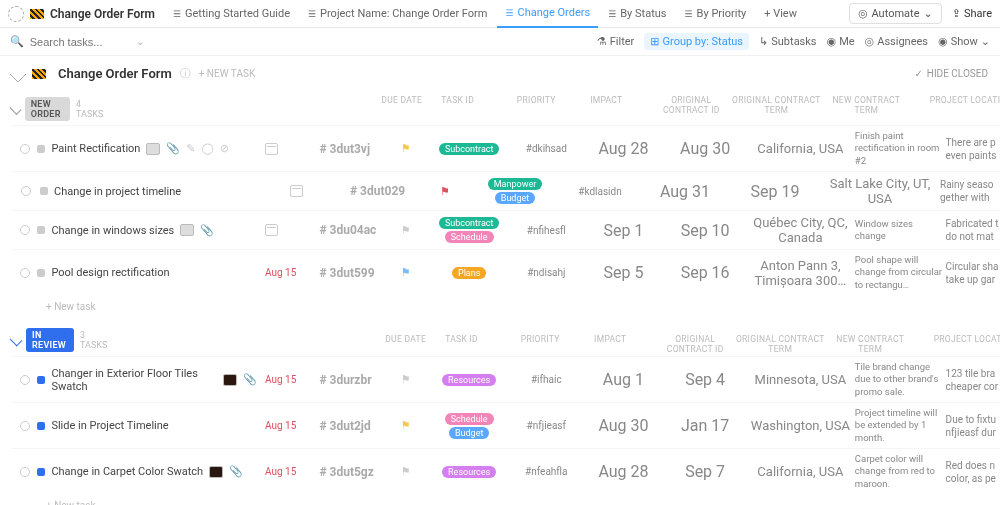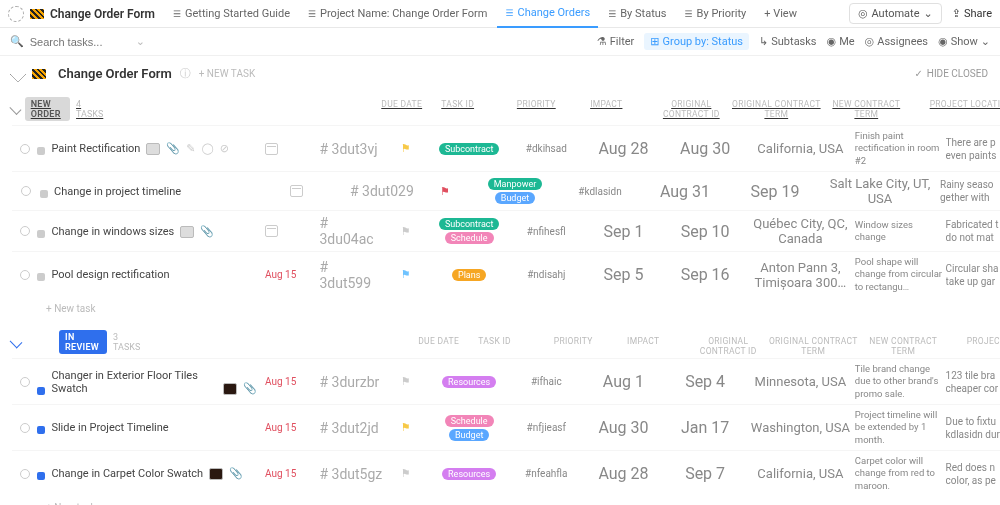--- a/index.html
+++ b/index.html
@@ -26,29 +26,29 @@
 .hide-closed { margin-left: auto; color: #999; font-size: 10px; display: flex; align-items: center; gap: 4px; }
 .group { margin: 6px 0 4px 12px; }
 .group-head { display: flex; align-items: center; gap: 6px; padding: 4px 0; }
 .chev-sm { width: 10px; height: 10px; border: 1.5px solid currentColor; border-top: none; border-right: none; transform: rotate(-45deg); }
 .status-pill { padding: 2px 6px; font-size: 9px; font-weight: 600; border-radius: 3px; letter-spacing: .3px; }
 .task-count { color: #bbb; font-size: 9px; }
 .col-head { display: flex; padding: 2px 0; color: #bbb; font-size: 8.5px; letter-spacing: .3px; }
 .row { display: flex; align-items: center; min-height: 30px; border-top: 1px solid #f5f5f5; padding: 4px 0; }
 .c-check { width: 28px; display: flex; justify-content: center; }
 .chk { width: 10px; height: 10px; border: 1px solid #ccc; border-radius: 50%; }
-.c-name { width: 250px; display: flex; align-items: flex-end; gap: 6px; padding-right: 8px; }
+.c-name { width: 250px; display: flex; align-items: center; gap: 6px; padding-right: 8px; }
 .sq { width: 8px; height: 8px; border-radius: 2px; flex-shrink: 0; }
 .task-name { color: #444; }
 .thumb { width: 14px; height: 12px; background: #ddd; border: 1px solid #bbb; border-radius: 2px; flex-shrink: 0; }
 .clip { color: #bbb; font-size: 11px; }
 .mini-ic { color: #ccc; font-size: 11px; }
 .c-due { width: 60px; color: #888; font-size: 10px; }
 .c-due.red { color: #e04f5f; }
-.c-taskid { width: 70px; color: #aaa; font-size: 14px; }
+.c-taskid { width: 70px; color: #aaa; font-size: 12px; font-weight: bold; }
 .c-pri { width: 50px; text-align: center; }
 .flag { font-size: 11px; }
 .c-impact { width: 90px; display: flex; flex-direction: column; gap: 2px; align-items: center; }
 .tag { padding: 1px 6px; border-radius: 8px; font-size: 9px; color: #fff; }
 .c-oc { width: 80px; text-align: center; color: #888; font-size: 10px; }
 .c-term { width: 90px; text-align: center; color: #888; font-size: 16px; }
 .c-loc { width: 120px; text-align: center; color: #888; font-size: 13px; }
 .c-desc { width: 100px; color: #888; font-size: 9.5px; line-height: 1.3; }
 .c-reason { width: 60px; color: #888; font-size: 10px; line-height: 1.3; overflow: hidden; }
 .newtask-row { padding: 6px 0 6px 34px; color: #bbb; font-size: 10px; cursor: pointer; }
@@ -138,21 +138,21 @@
   <span style="color:#ccc">ⓘ</span>
   <span class="newtask-link">+ NEW TASK</span>
   <div class="hide-closed">
       <span>✓</span>
       <span>HIDE CLOSED</span>
     </div>
 </div>
 
 <div id="groups-ct">
     <div class="group">
-      <div style="display: flex; align-items: center; text-decoration: underline;">
+      <div style="display: flex; align-items: flex-start;">
         <div class="group-head" style="width: 260px;">
           <div class="chev-sm" style="color: rgb(153, 153, 153);"></div>
           <div class="status-pill" style="background: rgb(217, 217, 217); color: rgb(85, 85, 85);">NEW ORDER</div>
           <div class="task-count">4 TASKS</div>
         </div>
         <div class="col-head">
           <div style="width:278px"></div>
           <div style="width:60px">DUE DATE</div>
           <div style="width:70px">TASK ID</div>
           <div style="width:50px;text-align:center">PRIORITY</div>
@@ -260,21 +260,21 @@
         <div class="c-loc">Anton Pann 3, Timișoara 300…</div>
         <div class="c-desc">Pool shape will change from circular to rectangu…</div>
         <div class="c-reason">Circular sha take up gar</div>
       </div>
       <div class="newtask-row">+ New task</div>
     </div>
     <div class="group">
       <div style="display: flex; align-items: flex-end;">
         <div class="group-head" style="width: 260px;">
           <div class="chev-sm" style="color: rgb(47, 111, 237);"></div>
-          <div class="status-pill" style="background: rgb(47, 111, 237); color: rgb(255, 255, 255); margin-left: 33px;">IN REVIEW</div>
+          <div class="status-pill" style="background: rgb(47, 111, 237); color: rgb(255, 255, 255);">IN REVIEW</div>
           <div class="task-count">3 TASKS</div>
         </div>
         <div class="col-head">
           <div style="width:278px"></div>
           <div style="width:60px">DUE DATE</div>
           <div style="width:70px">TASK ID</div>
           <div style="width:50px;text-align:center">PRIORITY</div>
           <div style="width:90px;text-align:center">IMPACT</div>
           <div style="width:80px;text-align:center">ORIGINAL CONTRACT ID</div>
           <div style="width:90px;text-align:center">ORIGINAL CONTRACT TERM</div>
@@ -318,21 +318,21 @@
         <div class="c-pri"><span class="flag" style="color: rgb(247, 201, 72);">⚑</span></div>
         <div class="c-impact">
           <div class="tag" style="background: rgb(242, 133, 184);">Schedule</div>
           <div class="tag" style="background: rgb(90, 167, 255);">Budget</div>
         </div>
         <div class="c-oc">#nfjieasf</div>
         <div class="c-term">Aug 30</div>
         <div class="c-term">Jan 17</div>
         <div class="c-loc">Washington, USA</div>
         <div class="c-desc">Project timeline will be extended by 1 month.</div>
-        <div class="c-reason">Due to fixtu kdlasidn dur</div>
+        <div class="c-reason">Due to fixtu nfjieasf dur</div>
       </div>
       <div class="row">
         <div class="c-check">
           <div class="chk"></div>
         </div>
         <div class="c-name">
           <div class="sq" style="background: rgb(47, 111, 237);"></div>
           <span class="task-name">Change in Carpet Color Swatch</span>
           <div class="thumb" style="background: rgb(42, 24, 16);"></div>
           <span class="clip">📎</span>

